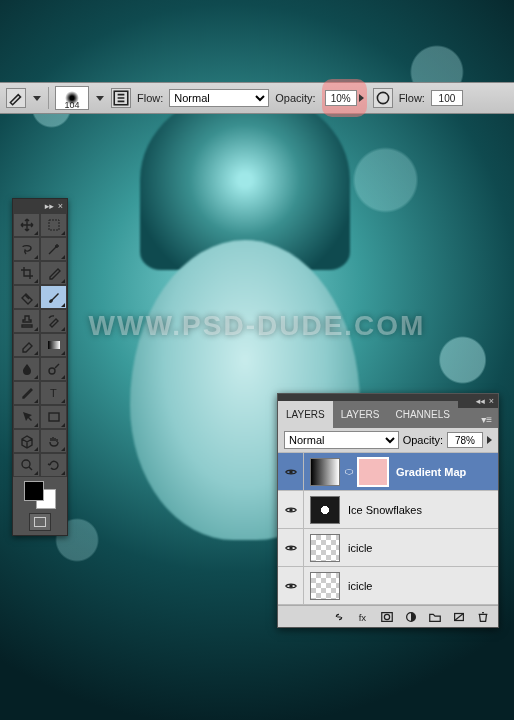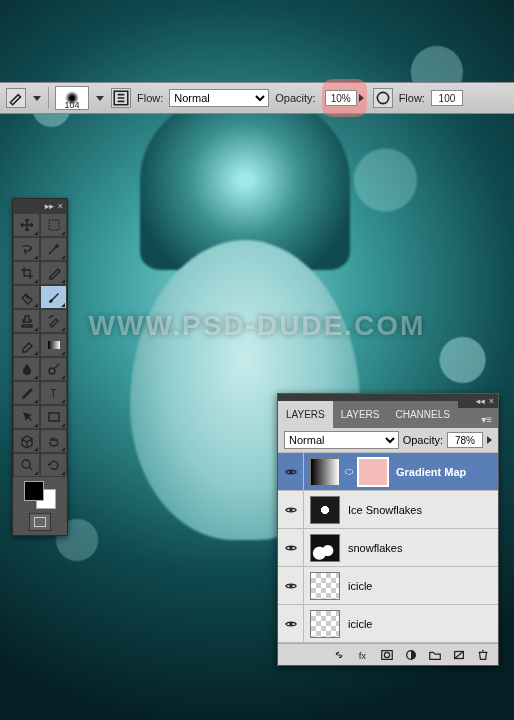--- a/index.html
+++ b/index.html
@@ -394,50 +394,36 @@
         <div class="name">Ice Snowflakes</div>
       </div>
       <div class="layer">
         <div class="eye">
           <svg viewBox="0 0 16 16">
             <path class="icon-stroke" d="M2 8c2-3 10-3 12 0-2 3-10 3-12 0z"></path>
             <circle cx="8" cy="8" r="2" class="icon-fill"></circle>
           </svg>
         </div>
         <div class="thumbs">
-          <div class="thumb">
-            <div class="snow"></div>
-          </div>
-        </div>
-        <div class="name">snowflakes</div>
+          <div class="thumb checker"></div>
+        </div>
+        <div class="name">icicle</div>
       </div>
       <div class="layer">
         <div class="eye">
           <svg viewBox="0 0 16 16">
             <path class="icon-stroke" d="M2 8c2-3 10-3 12 0-2 3-10 3-12 0z"></path>
             <circle cx="8" cy="8" r="2" class="icon-fill"></circle>
           </svg>
         </div>
         <div class="thumbs">
           <div class="thumb checker"></div>
         </div>
         <div class="name">icicle</div>
       </div>
-      <div class="layer">
-        <div class="eye">
-          <svg viewBox="0 0 16 16">
-            <path class="icon-stroke" d="M2 8c2-3 10-3 12 0-2 3-10 3-12 0z"></path>
-            <circle cx="8" cy="8" r="2" class="icon-fill"></circle>
-          </svg>
-        </div>
-        <div class="thumbs">
-          <div class="thumb checker"></div>
-        </div>
-        <div class="name">icicle</div>
-      </div>
     </div>
   <div class="panel-footer">
     <div class="fbtn">
         <svg viewBox="0 0 16 16">
           <path class="icon-stroke" d="M5 8a3 3 0 0 1 3-3h0M11 8a3 3 0 0 1-3 3h0M6 8h4"></path>
         </svg>
       </div>
     <div class="fbtn">
         <svg viewBox="0 0 16 16">
           <text x="3" y="12" font-size="10" class="icon-fill">fx</text>

